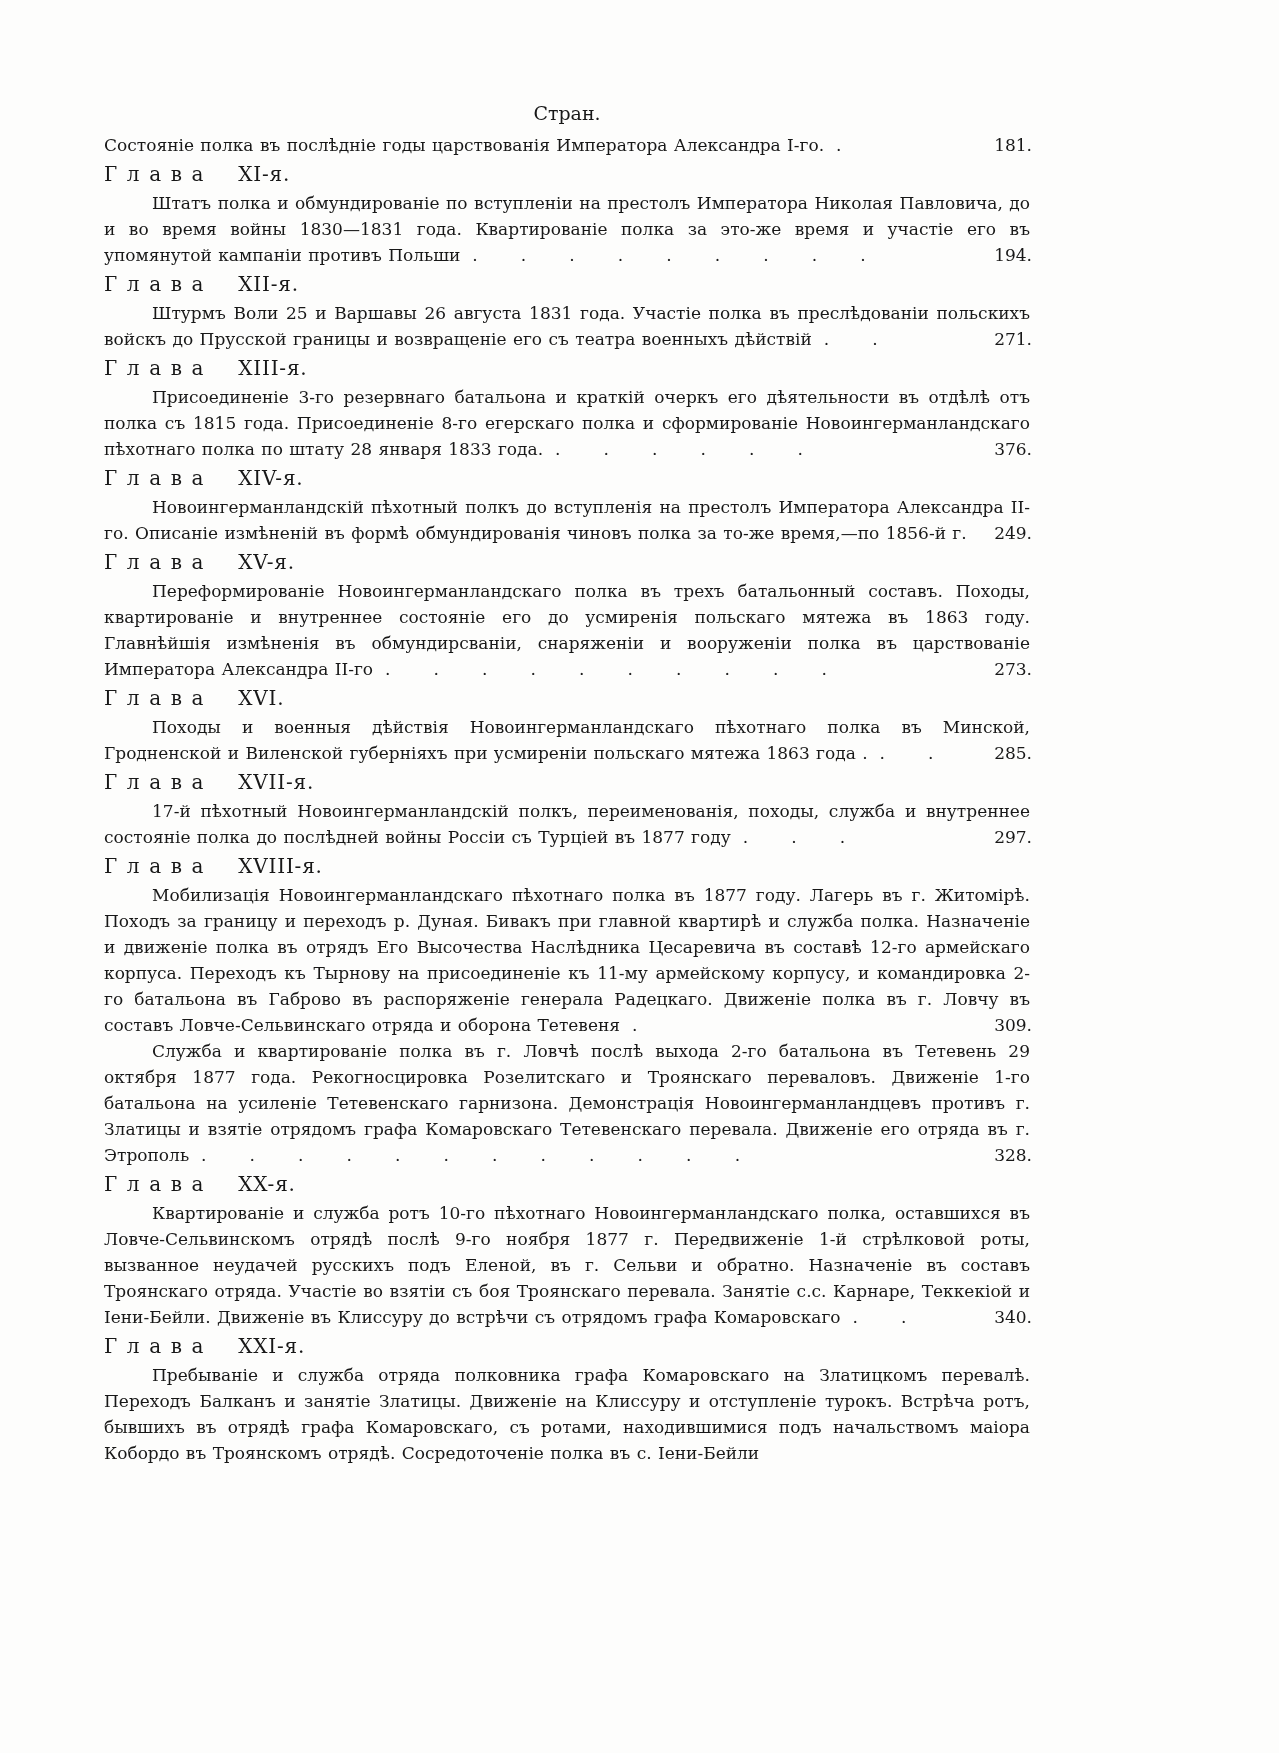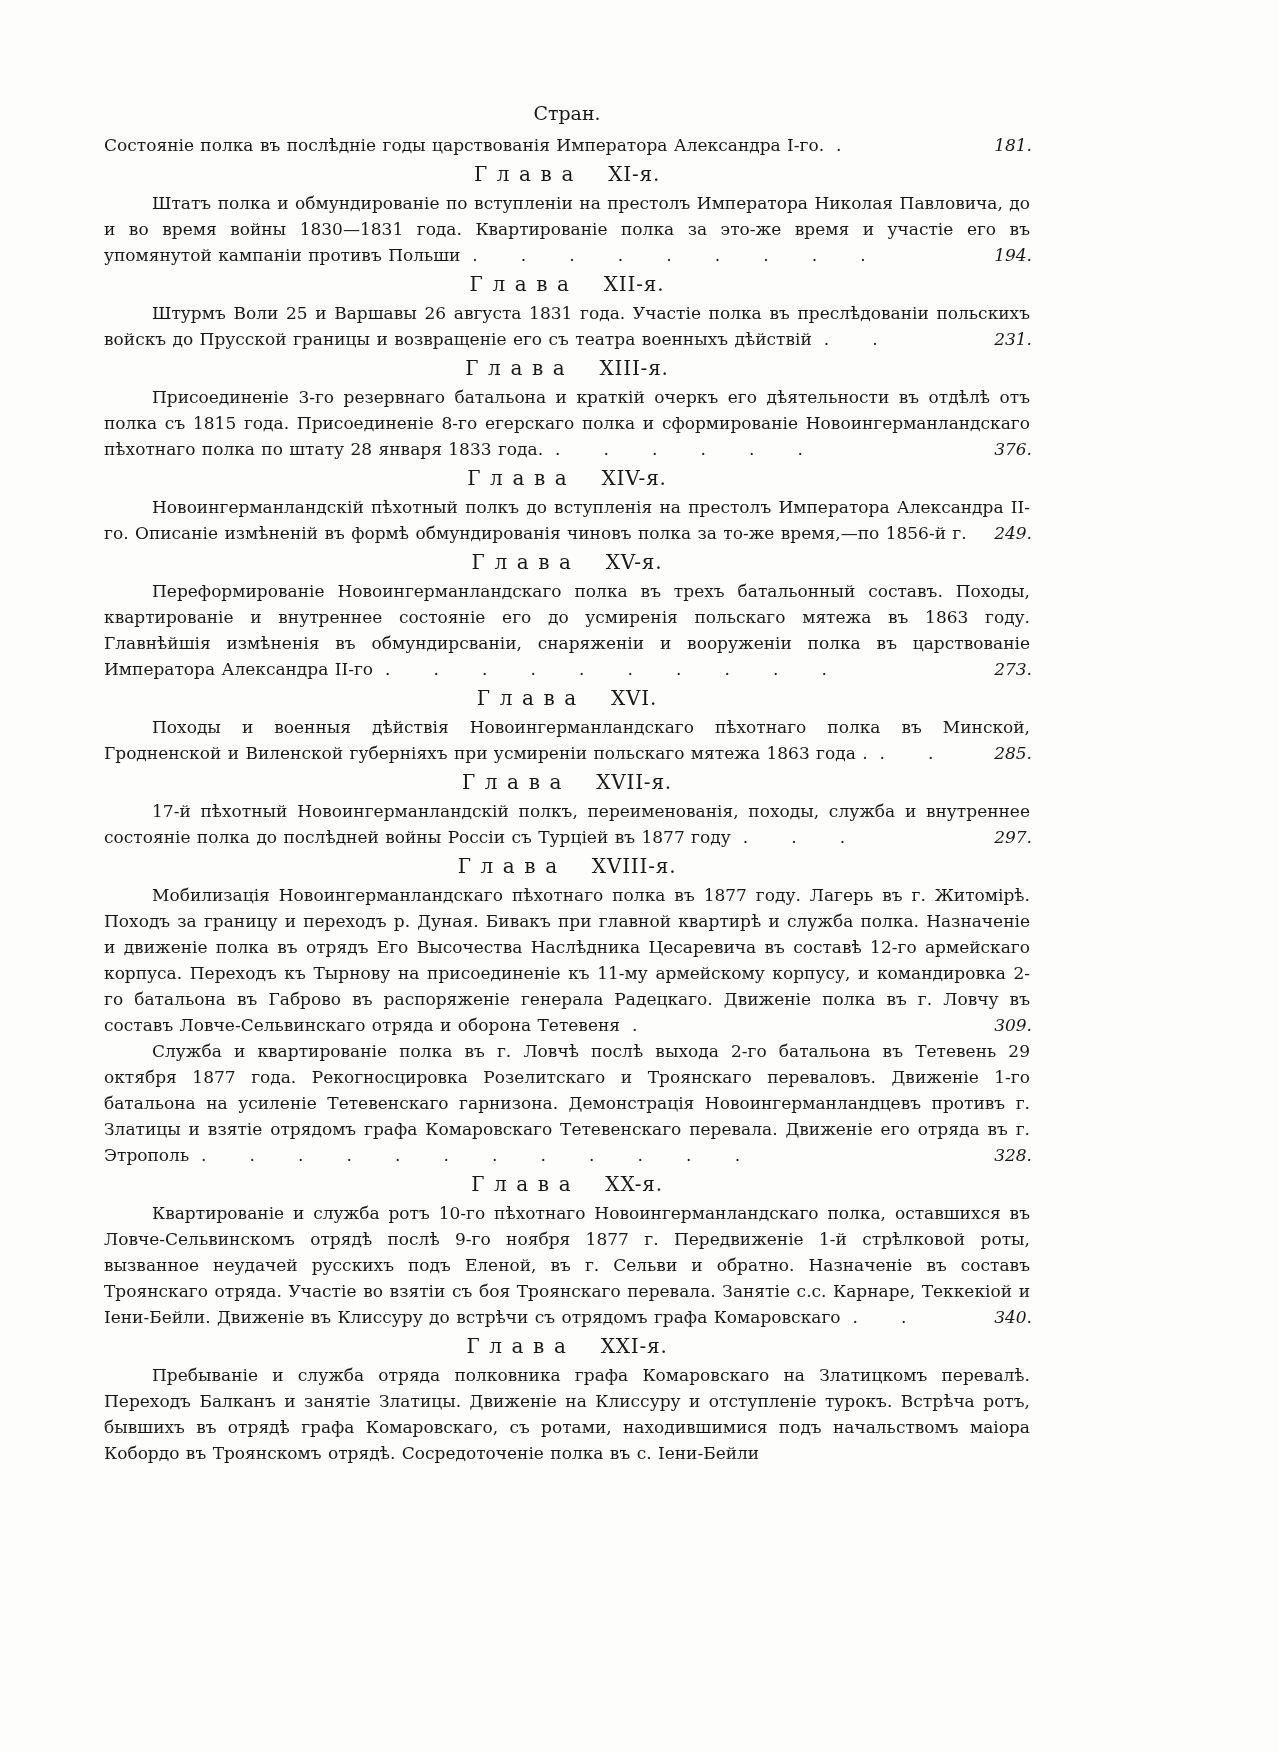--- a/index.html
+++ b/index.html
@@ -42,24 +42,23 @@
     padding-left:0.7em;
     letter-spacing:1px;
     white-space:normal;
   }
   .toc .pagenum{
     position:absolute;
     right:-2px;bottom:0;
     text-indent:0;
     background:var(--paper);
     padding-left:6px;
-    font-style:italic;
   }
   .chapter{
-    text-align:center;
+    text-align:left;
     font-size:20px;
     line-height:28px;
     margin:2px 0 2px;
     white-space:nowrap;
   }
   .chapter .chapter-word{
     letter-spacing:0.48em;
     margin-right:18px;
   }
   .chapter .chapter-num{
@@ -70,21 +69,21 @@
 <body>
 
 <div class="sheet">
   <div class="col-header">Стран.</div>
 
   <div class="entries">
       <p class="toc no-indent"><span>Состояніе полка въ послѣдніе годы царствованія Императора Александра I-го.</span><span class="leader">.</span><span class="pagenum">181.</span></p>
       <div class="chapter"><span class="chapter-word">Глава</span><span class="chapter-num"> XI-я.</span></div>
       <p class="toc"><span>Штатъ полка и обмундированіе по вступленіи на престолъ Императора Николая Павловича, до и во время войны 1830—1831 года. Квартированіе полка за это-же время и участіе его въ упомянутой кампаніи противъ Польши</span><span class="leader">. . . . . . . . .</span><span class="pagenum">194.</span></p>
       <div class="chapter"><span class="chapter-word">Глава</span><span class="chapter-num"> XII-я.</span></div>
-      <p class="toc"><span>Штурмъ Воли 25 и Варшавы 26 августа 1831 года. Участіе полка въ преслѣдованіи польскихъ войскъ до Прусской границы и возвращеніе его съ театра военныхъ дѣйствій</span><span class="leader">. .</span><span class="pagenum">231.</span></p>
+      <p class="toc"><span>Штурмъ Воли 25 и Варшавы 26 августа 1831 года. Участіе полка въ преслѣдованіи польскихъ войскъ до Прусской границы и возвращеніе его съ театра военныхъ дѣйствій</span><span class="leader">. .</span><span class="pagenum">271.</span></p>
       <div class="chapter"><span class="chapter-word">Глава</span><span class="chapter-num"> XIII-я.</span></div>
       <p class="toc"><span>Присоединеніе 3-го резервнаго батальона и краткій очеркъ его дѣятельности въ отдѣлѣ отъ полка съ 1815 года. Присоединеніе 8-го егерскаго полка и сформированіе Новоингерманландскаго пѣхотнаго полка по штату 28 января 1833 года.</span><span class="leader">. . . . . .</span><span class="pagenum">376.</span></p>
       <div class="chapter"><span class="chapter-word">Глава</span><span class="chapter-num"> XIV-я.</span></div>
       <p class="toc"><span>Новоингерманландскій пѣхотный полкъ до вступленія на престолъ Императора Александра II-го. Описаніе измѣненій въ формѣ обмундированія чиновъ полка за то-же время,—по 1856-й г.</span><span class="leader"></span><span class="pagenum">249.</span></p>
       <div class="chapter"><span class="chapter-word">Глава</span><span class="chapter-num"> XV-я.</span></div>
       <p class="toc"><span>Переформированіе Новоингерманландскаго полка въ трехъ батальонный составъ. Походы, квартированіе и внутреннее состояніе его до усмиренія польскаго мятежа въ 1863 году. Главнѣйшія измѣненія въ обмундирсваніи, снаряженіи и вооруженіи полка въ царствованіе Императора Александра II-го</span><span class="leader">. . . . . . . . . .</span><span class="pagenum">273.</span></p>
       <div class="chapter"><span class="chapter-word">Глава</span><span class="chapter-num"> XVI.</span></div>
       <p class="toc"><span>Походы и военныя дѣйствія Новоингерманландскаго пѣхотнаго полка въ Минской, Гродненской и Виленской губерніяхъ при усмиреніи польскаго мятежа 1863 года .</span><span class="leader">. .</span><span class="pagenum">285.</span></p>
       <div class="chapter"><span class="chapter-word">Глава</span><span class="chapter-num"> XVII-я.</span></div>
       <p class="toc"><span>17-й пѣхотный Новоингерманландскій полкъ, переименованія, походы, служба и внутреннее состояніе полка до послѣдней войны Россіи съ Турціей въ 1877 году</span><span class="leader">. . .</span><span class="pagenum">297.</span></p>

